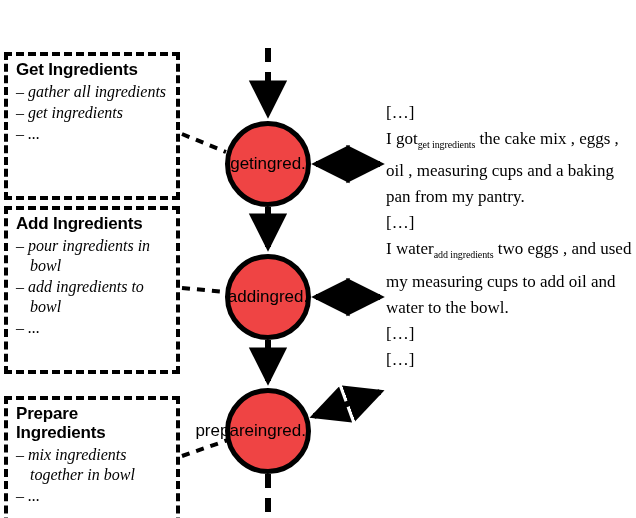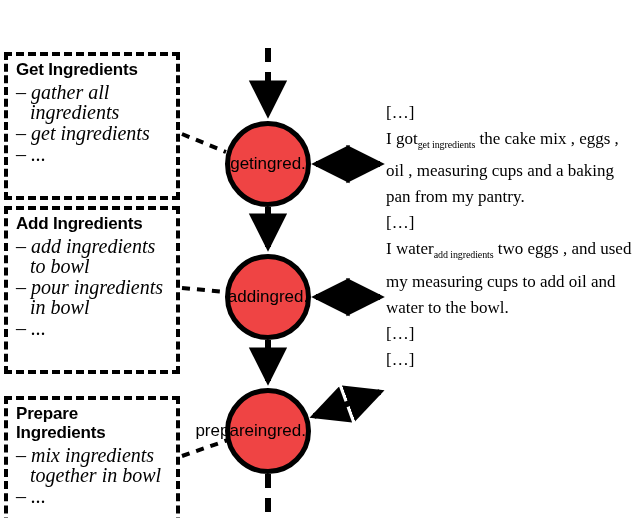--- a/index.html
+++ b/index.html
@@ -37,21 +37,21 @@
     margin-bottom: 3px;
   }
   .schema-list {
     list-style: none;
     margin: 0;
     padding: 0;
   }
   .schema-item {
     font-family: "Liberation Serif", serif;
     font-style: italic;
-    font-size: 20px;
+    font-size: 16px;
     line-height: 20px;
     color: #000000;
     padding-left: 14px;
     text-indent: -14px;
     margin: 0 0 1px 0;
   }
 
   #box-get    { top: 4px;   height: 148px; }
   #box-add    { top: 158px; height: 168px; }
   #box-prep   { top: 348px; height: 166px; }
@@ -127,22 +127,22 @@
     <ul class="schema-list">
       <li class="schema-item">– gather all ingredients</li>
       <li class="schema-item">– get ingredients</li>
       <li class="schema-item">– ...</li>
     </ul>
   </div>
 
   <div class="schema-box" id="box-add">
     <div class="schema-title">Add Ingredients</div>
     <ul class="schema-list">
+      <li class="schema-item">– pour ingredients in bowl</li>
       <li class="schema-item">– add ingredients to bowl</li>
-      <li class="schema-item">– pour ingredients in bowl</li>
       <li class="schema-item">– ...</li>
     </ul>
   </div>
 
   <div class="schema-box" id="box-prep">
     <div class="schema-title">Prepare Ingredients</div>
     <ul class="schema-list">
       <li class="schema-item">– mix ingredients together in bowl</li>
       <li class="schema-item">– ...</li>
     </ul>

